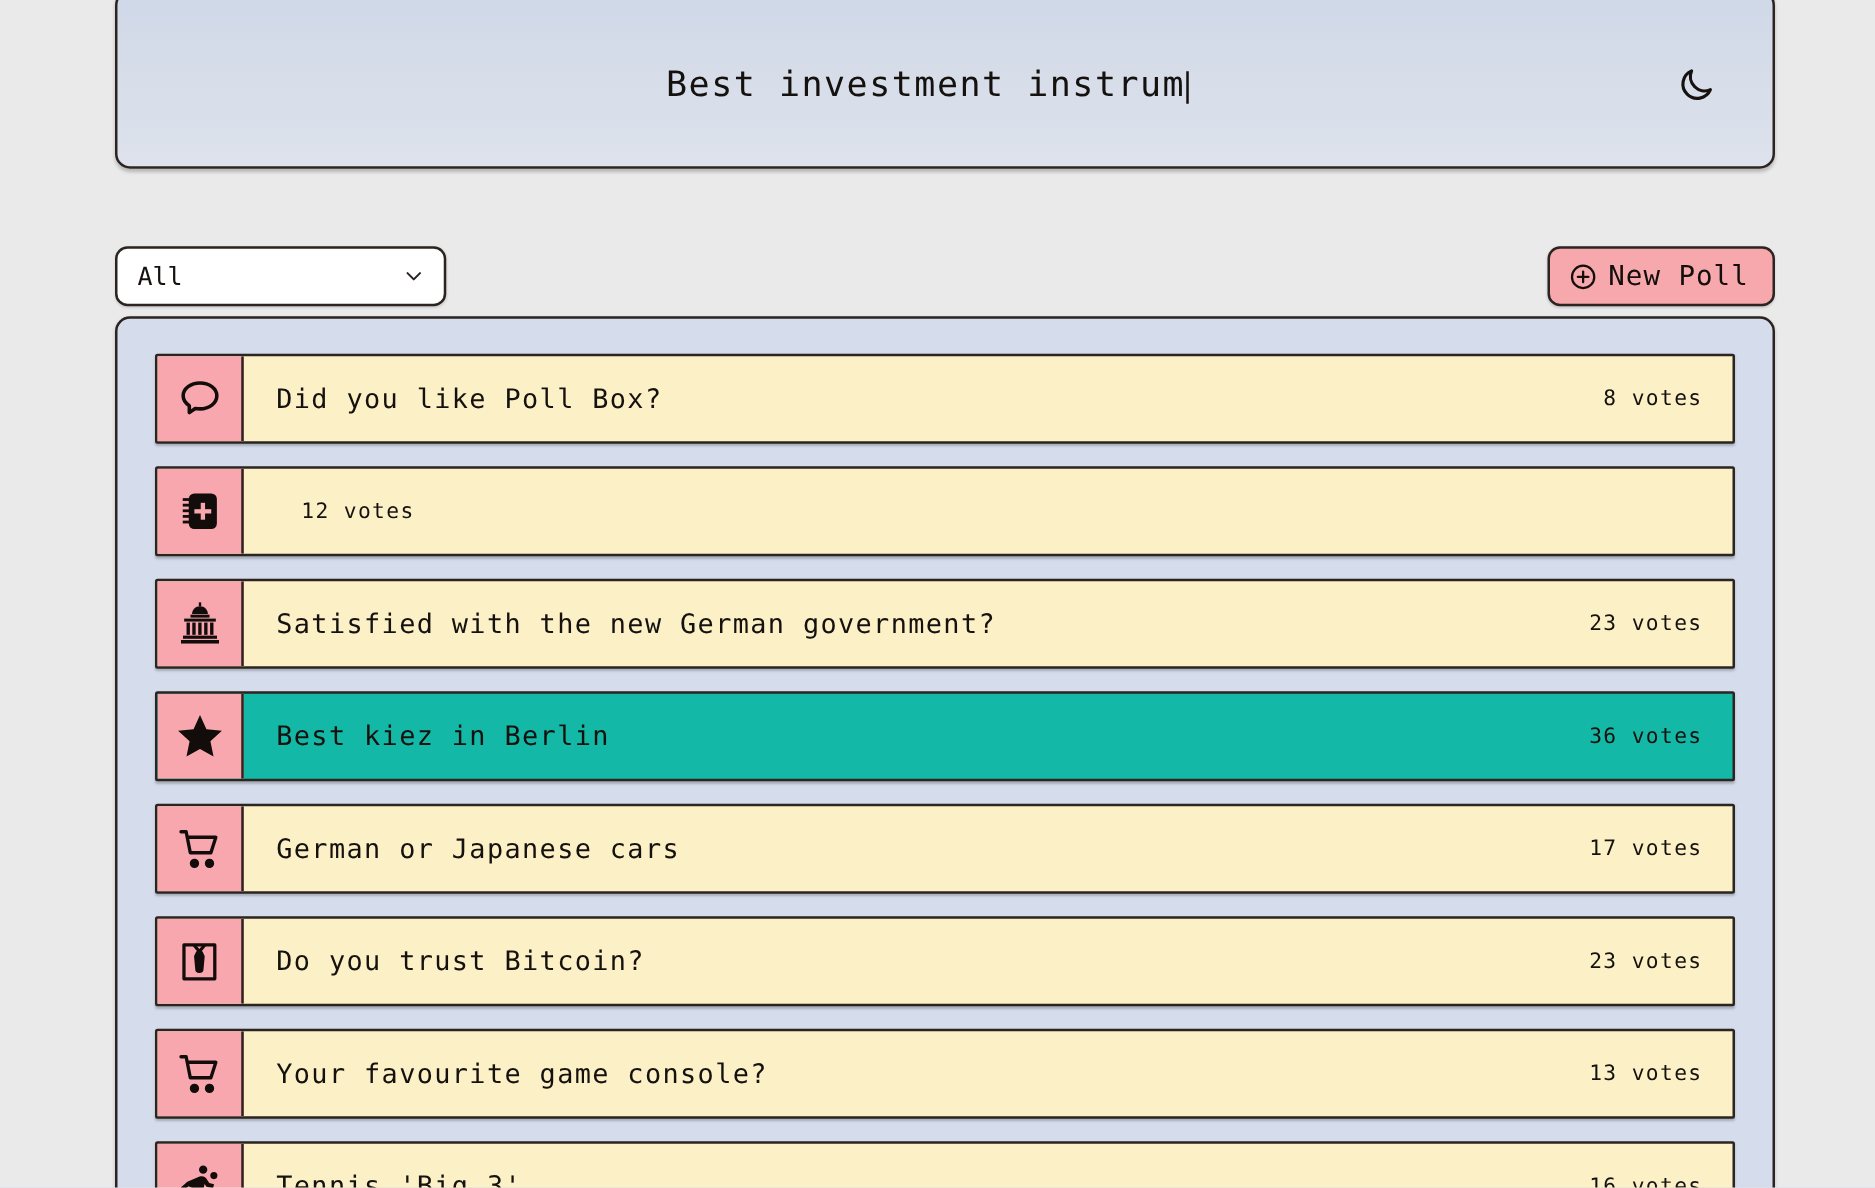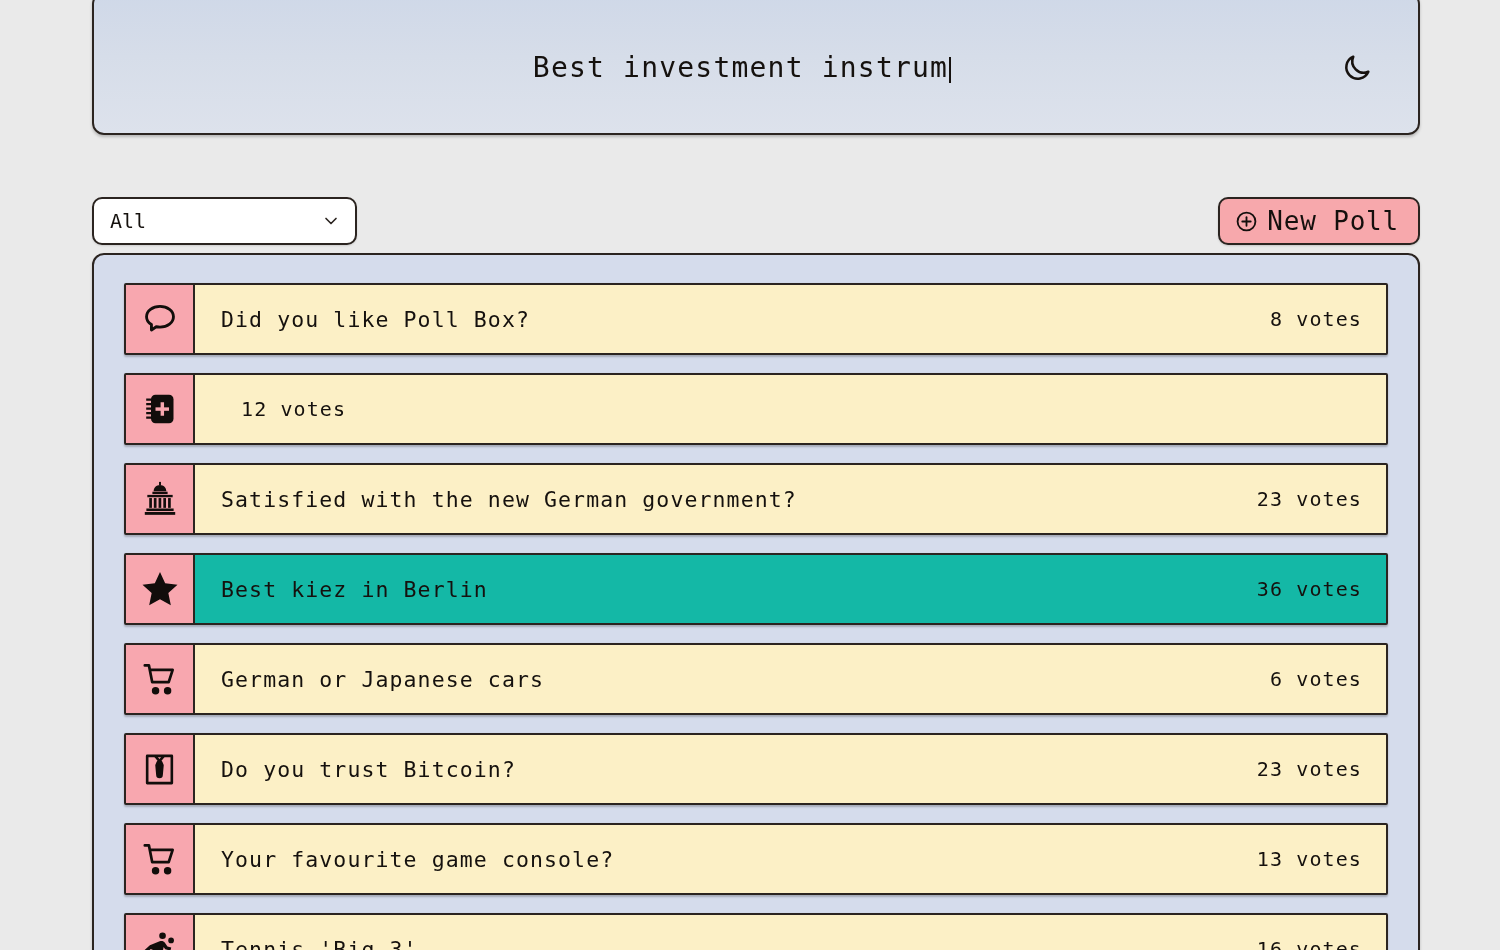--- a/index.html
+++ b/index.html
@@ -130,21 +130,21 @@
   .new-poll-btn {
     display: flex;
     align-items: center;
     gap: 9px;
     height: 48px;
     padding: 0 19px 0 15px;
     background: #f7a8ac;
     border: 2.5px solid #2b2420;
     border-radius: 10px;
     font-family: "DejaVu Sans Mono", "Liberation Mono", monospace;
-    font-size: 26px;
+    font-size: 22px;
     letter-spacing: 0.8px;
     color: #140f0d;
     cursor: pointer;
     box-shadow: 0 1px 2px rgba(0,0,0,0.15);
   }
 
   
   .poll-panel {
     position: absolute;
     left: 92px;
@@ -193,21 +193,21 @@
 
   .poll-question {
     font-size: 21.5px;
     letter-spacing: 1.1px;
     color: #15110e;
     white-space: nowrap;
     overflow: hidden;
   }
 
   .poll-votes {
-    font-size: 20px;
+    font-size: 17px;
     letter-spacing: 1.1px;
     color: #15110e;
     white-space: nowrap;
     margin-left: 20px;
   }
 
   svg { display: block; }
 </style>
 </head>
 <body>
@@ -326,21 +326,21 @@
           <span>
             <svg width="38" height="38" viewBox="0 0 24 24" fill="none" stroke="#120d0b" stroke-width="1.7" stroke-linecap="round" stroke-linejoin="round">
     <path d="M2.4 3.4h2.6l2.1 10.6h10.4L20 6.2H6"></path>
     <circle cx="9.2" cy="19.4" r="1.5" fill="#120d0b"></circle>
     <circle cx="16.8" cy="19.4" r="1.5" fill="#120d0b"></circle>
   </svg>
           </span>
         </div>
         <div class="poll-body">
           <span class="poll-question">German or Japanese cars</span>
-          <span class="poll-votes">6 votes</span>
+          <span class="poll-votes">17 votes</span>
         </div>
       </div>
       <div class="poll-row">
         <div class="poll-icon">
           <span>
             <svg width="37" height="37" viewBox="0 0 24 24" fill="none" stroke="#120d0b" stroke-width="1.7" stroke-linejoin="round">
     <path d="M4 3.2h16v17.6H4z"></path>
     <path d="M9.2 3.2l2.8 3.4 2.8-3.4"></path>
     <path d="M11 7.2h2l.9 2-.6 6.6c0 .6-.5 1.1-1.3 1.1s-1.3-.5-1.3-1.1l-.6-6.6z" fill="#120d0b"></path>
   </svg>

